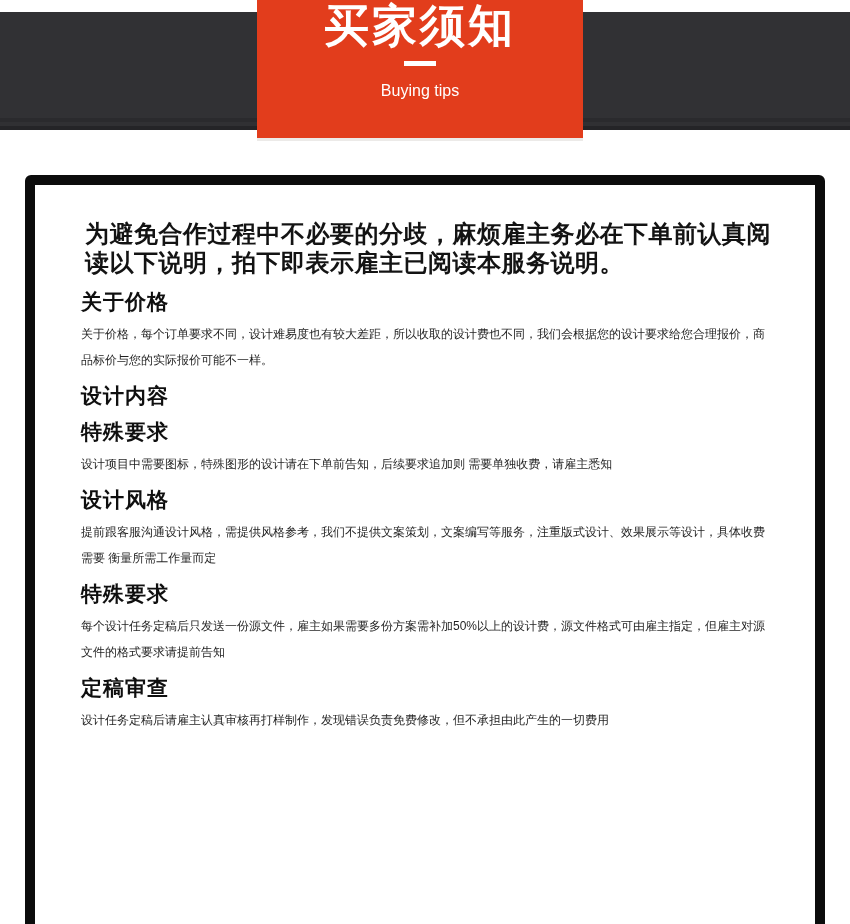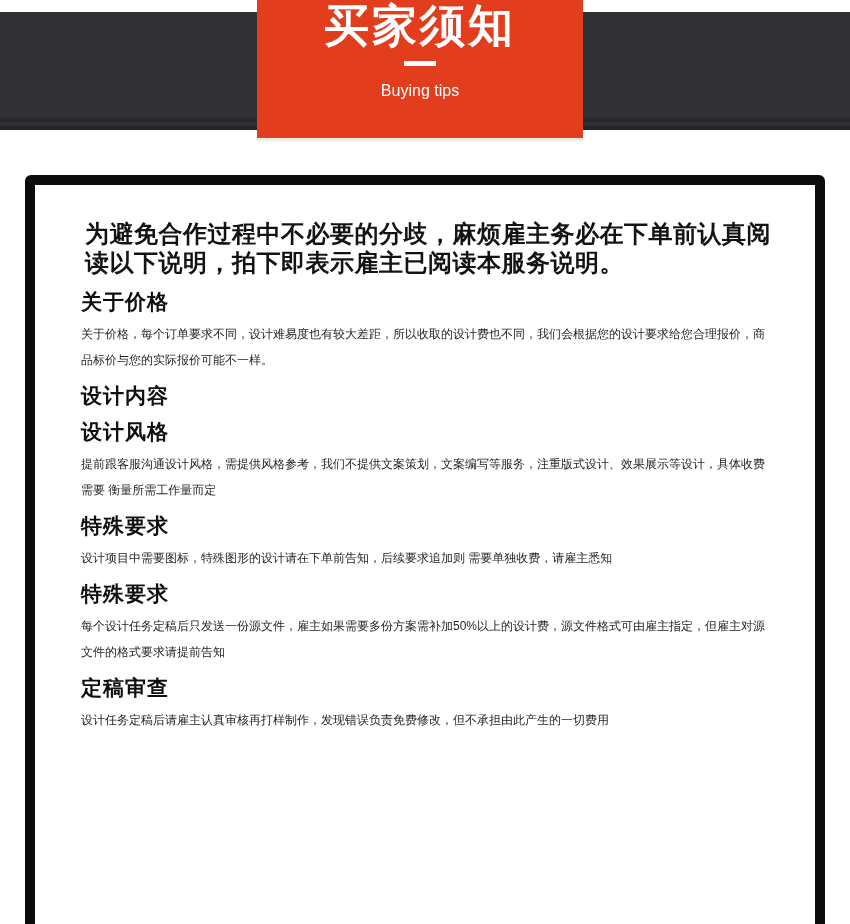--- a/index.html
+++ b/index.html
@@ -111,27 +111,27 @@
     <div class="section">
       <h2>关于价格</h2>
       <p>关于价格，每个订单要求不同，设计难易度也有较大差距，所以收取的设计费也不同，我们会根据您的设计要求给您合理报价，商品标价与您的实际报价可能不一样。</p>
     </div>
 
     <div class="section">
       <h2>设计内容</h2>
     </div>
 
     <div class="section">
-      <h2>设计风格</h2>
-      <p>提前跟客服沟通设计风格，需提供风格参考，我们不提供文案策划，文案编写等服务，注重版式设计、效果展示等设计，具体收费需要 衡量所需工作量而定</p>
+      <h2>特殊要求</h2>
+      <p>设计项目中需要图标，特殊图形的设计请在下单前告知，后续要求追加则 需要单独收费，请雇主悉知</p>
     </div>
 
     <div class="section">
-      <h2>特殊要求</h2>
-      <p>设计项目中需要图标，特殊图形的设计请在下单前告知，后续要求追加则 需要单独收费，请雇主悉知</p>
+      <h2>设计风格</h2>
+      <p>提前跟客服沟通设计风格，需提供风格参考，我们不提供文案策划，文案编写等服务，注重版式设计、效果展示等设计，具体收费需要 衡量所需工作量而定</p>
     </div>
 
     <div class="section">
       <h2>特殊要求</h2>
     </div>
 
     <div class="section">
       <p>每个设计任务定稿后只发送一份源文件，雇主如果需要多份方案需补加50%以上的设计费，源文件格式可由雇主指定，但雇主对源文件的格式要求请提前告知</p>
     </div>
 

